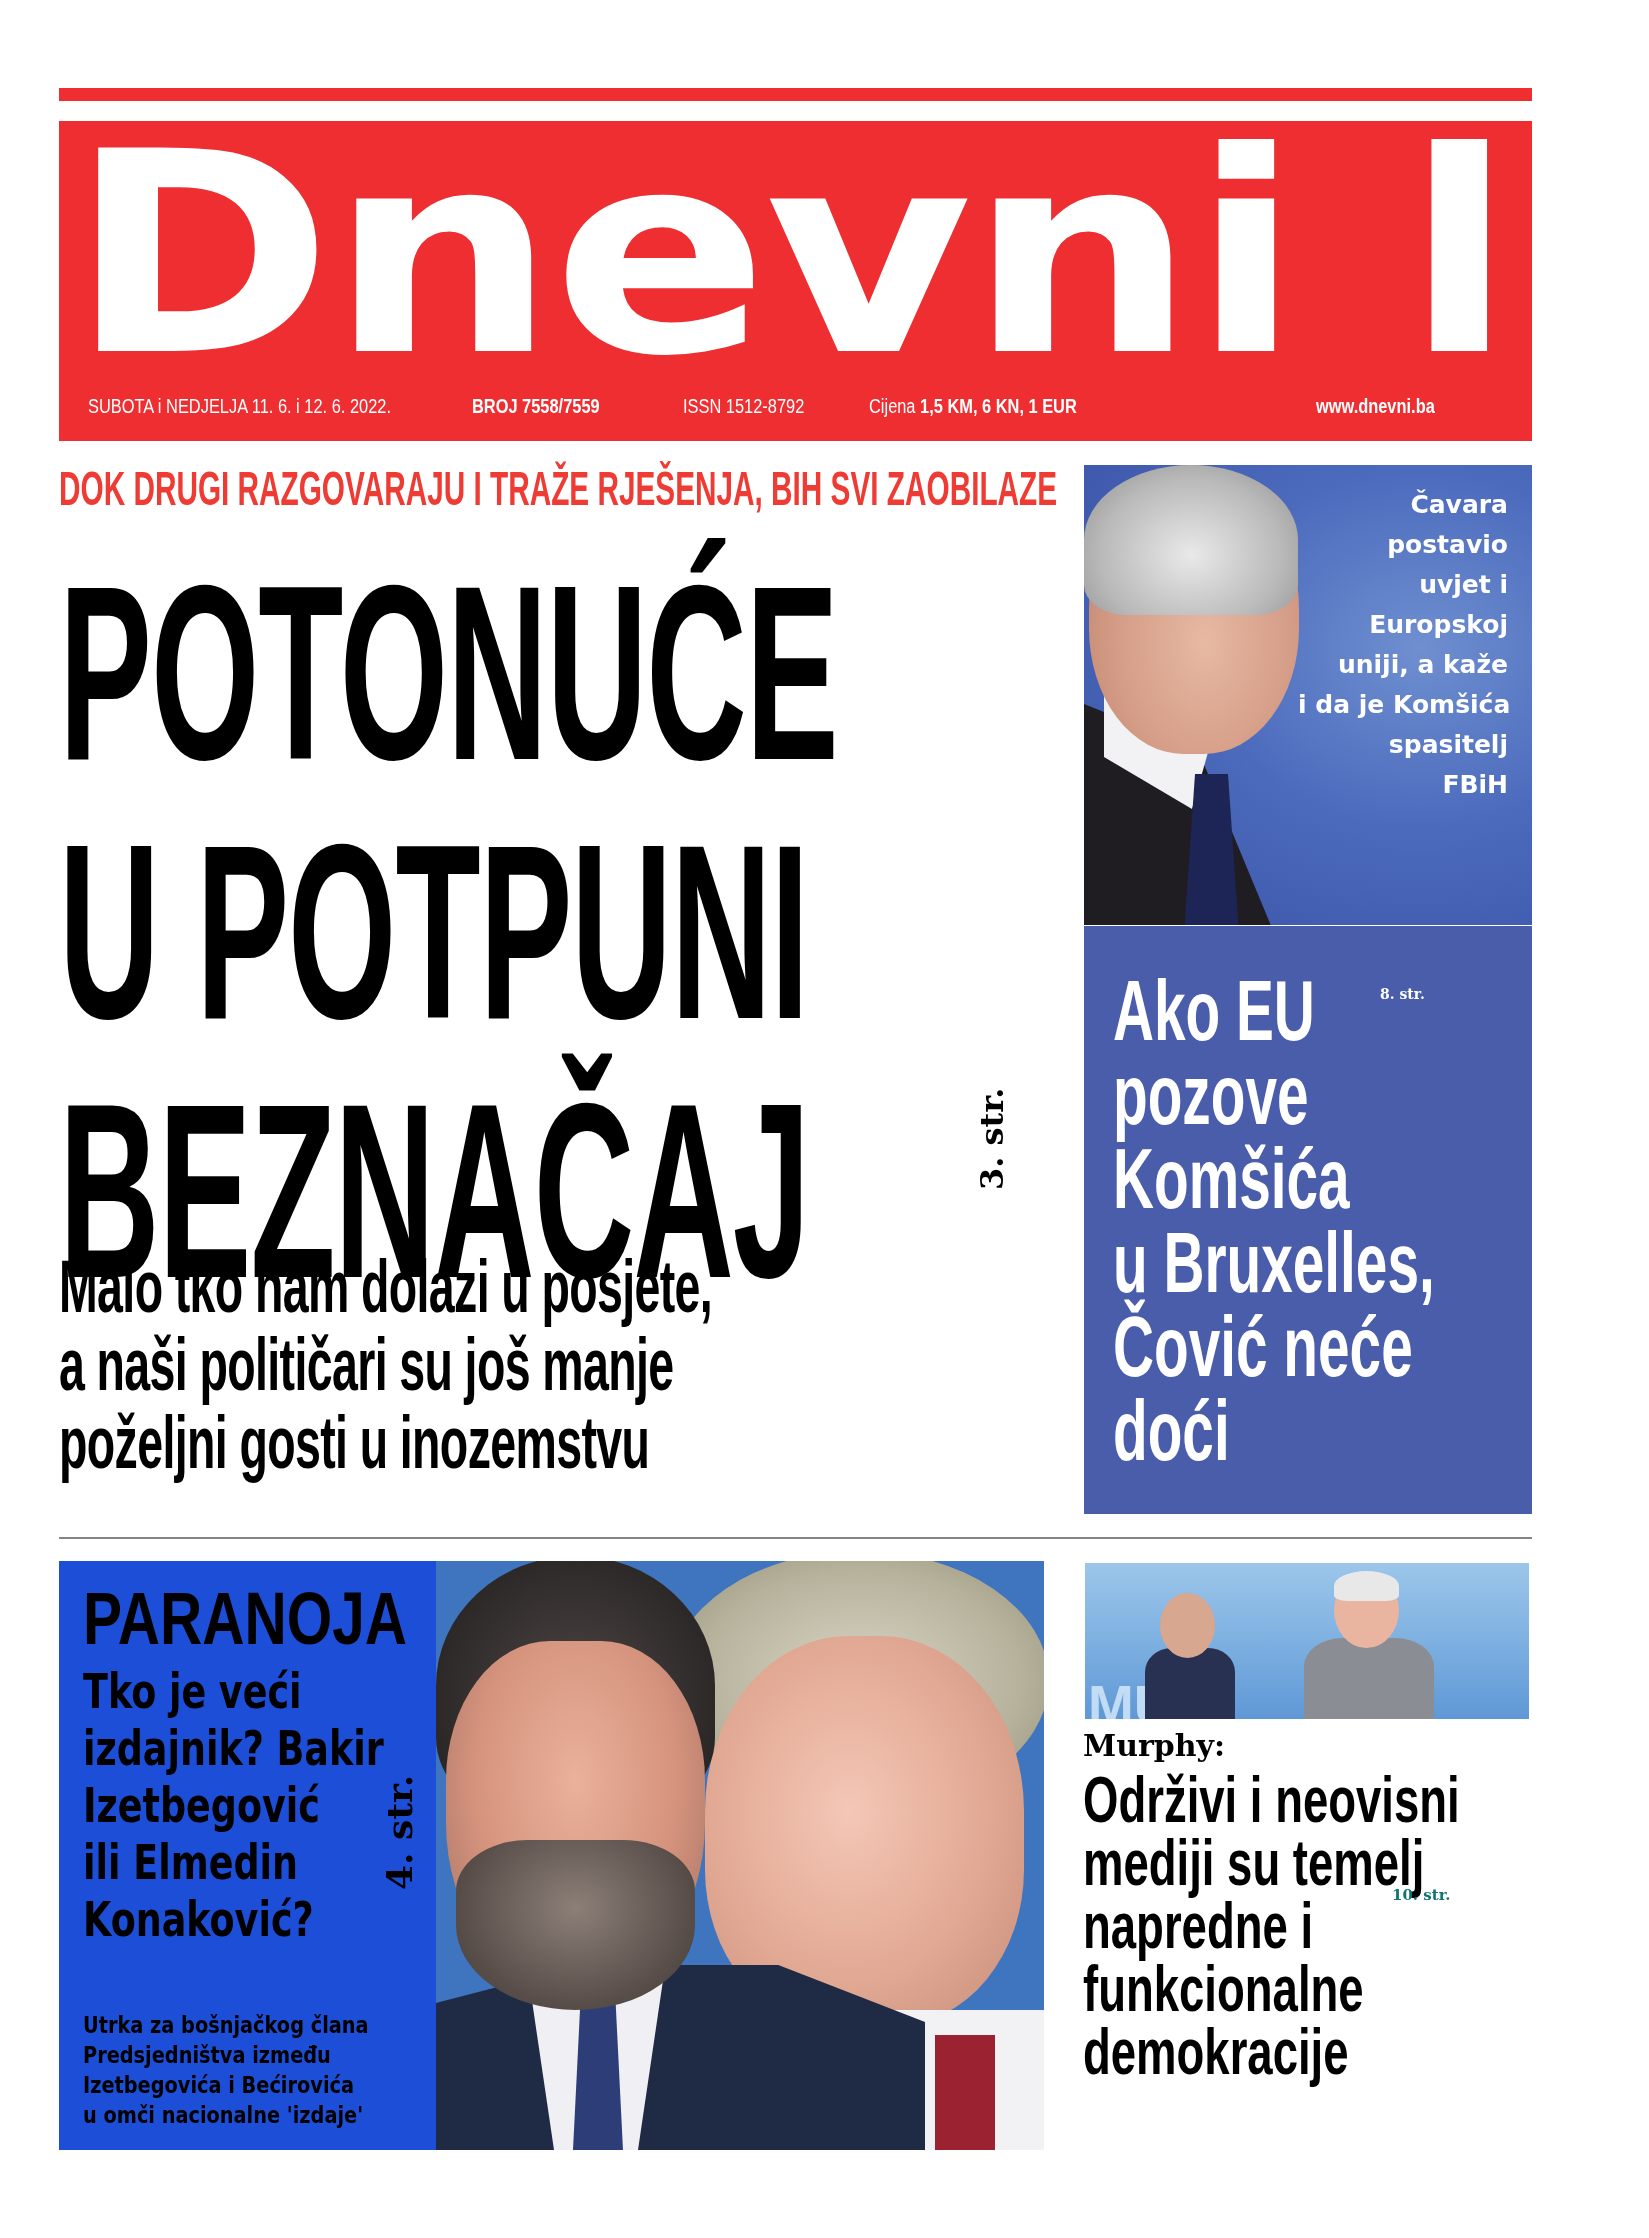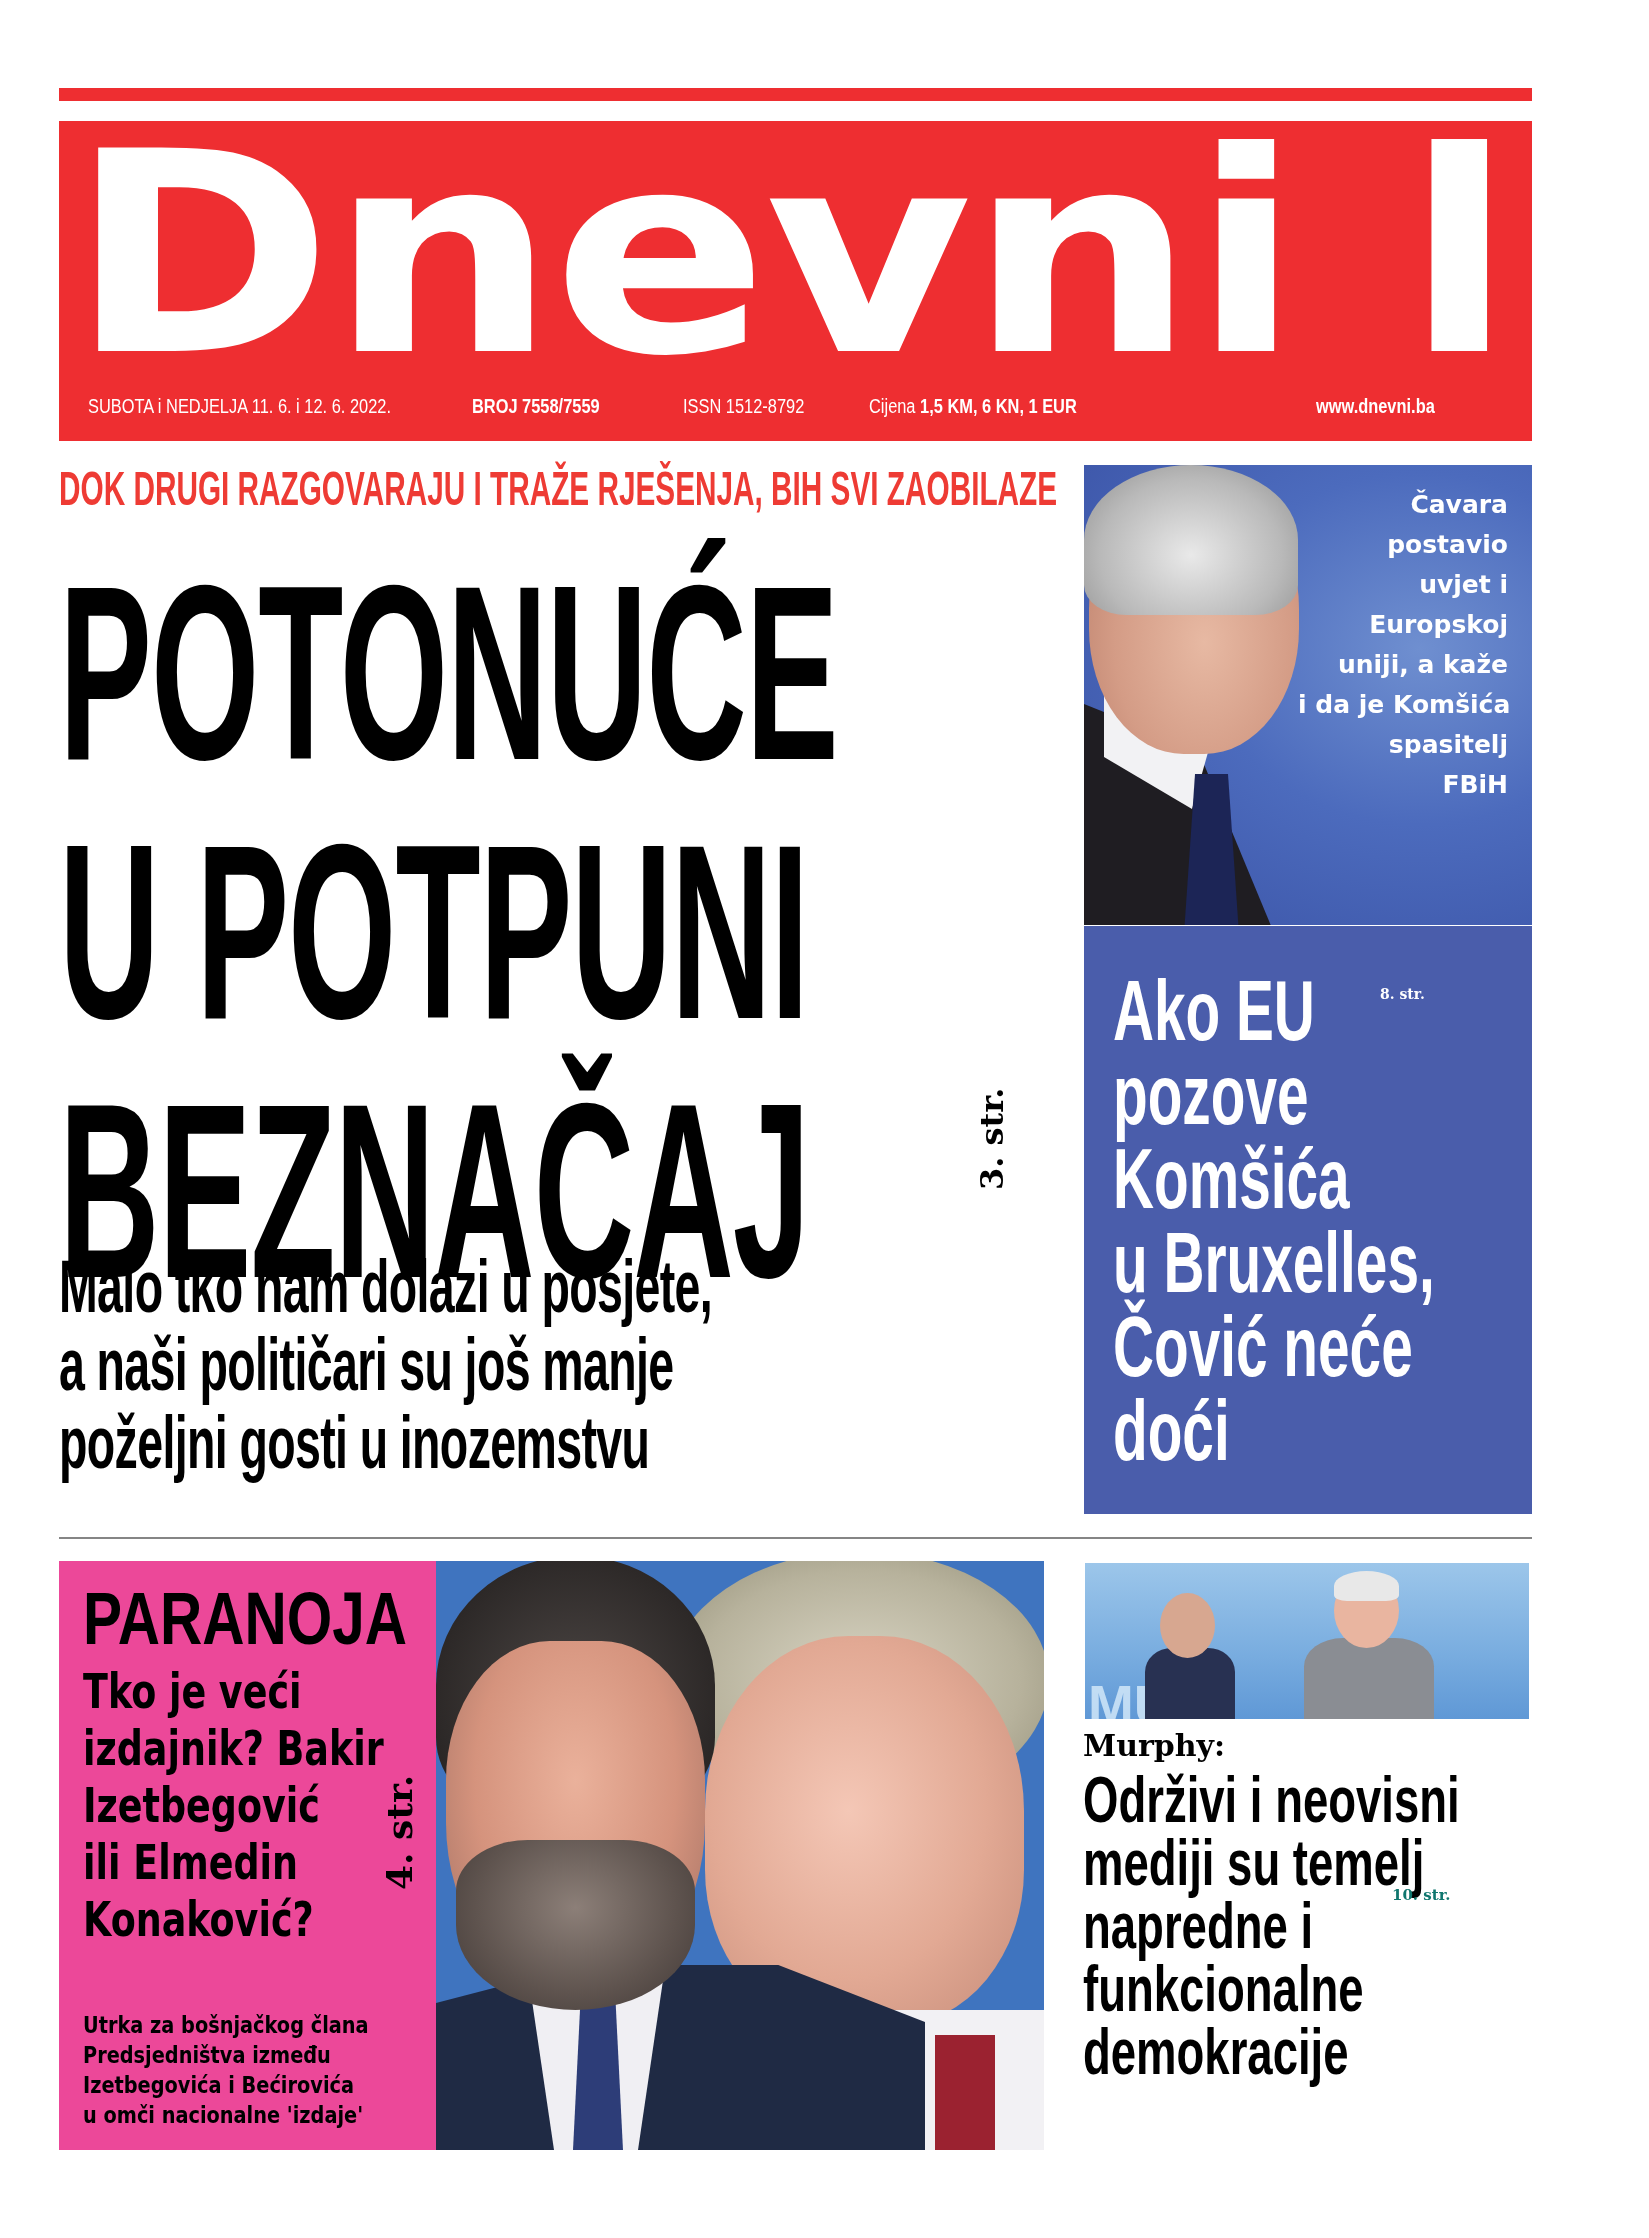--- a/index.html
+++ b/index.html
@@ -55,21 +55,21 @@
   .blue-panel { left:1084px; top:926px; width:448px; height:588px; background:#4a5dab; }
   .blue-panel .bl { display:block; position:relative; left:29px; color:#fff; font-family:"Liberation Sans", sans-serif; font-weight:bold;
                     font-size:86px; line-height:84px; height:84px; white-space:nowrap;
                     transform:scaleX(0.66); transform-origin:left top; }
   .blue-panel .lines { position:absolute; left:0; top:30px;margin-top:12px; }
   .ref8 { position:absolute; left:296px; top:60px; color:#fff; font-family:"DejaVu Serif", serif; font-weight:bold; font-size:14px; white-space:nowrap; }
 
   .divider { left:59px; top:1537px; width:1473px; height:2px; background:#858585; }
 
   
-  .paranoja-panel { left:59px; top:1561px; width:378px; height:589px; background:#ec4899;padding-left:14px; }
+  .paranoja-panel { left:59px; top:1561px; width:378px; height:589px; background:#1d4ed8;padding-left:14px; }
   .paranoja-title { position:absolute; left:24px; top:20px; color:#000; font-family:"Liberation Sans", sans-serif; font-weight:bold;
                     font-size:75px; line-height:75px; white-space:nowrap; transform:scaleX(0.78); transform-origin:left top; }
   .paranoja-head { position:absolute; left:24px; top:102px; color:#000; font-family:"DejaVu Sans", sans-serif; font-weight:bold; }
   .paranoja-head span { display:block; font-size:48px; line-height:57px; height:57px; white-space:nowrap;
                         transform:scaleX(0.76); transform-origin:left top; }
   .ref4 { position:absolute; left:319px; top:329px; font-size:36px; }
   .paranoja-sub { position:absolute; left:24px; top:449px; color:#000; font-family:"DejaVu Sans", sans-serif; font-weight:bold; }
   .paranoja-sub span { display:block; font-size:23px; line-height:30px; white-space:nowrap; transform:scaleX(0.84); transform-origin:left top; }
 
   .duo-photo { left:436px; top:1561px; width:608px; height:589px; overflow:hidden; background:#3f74bf; }

